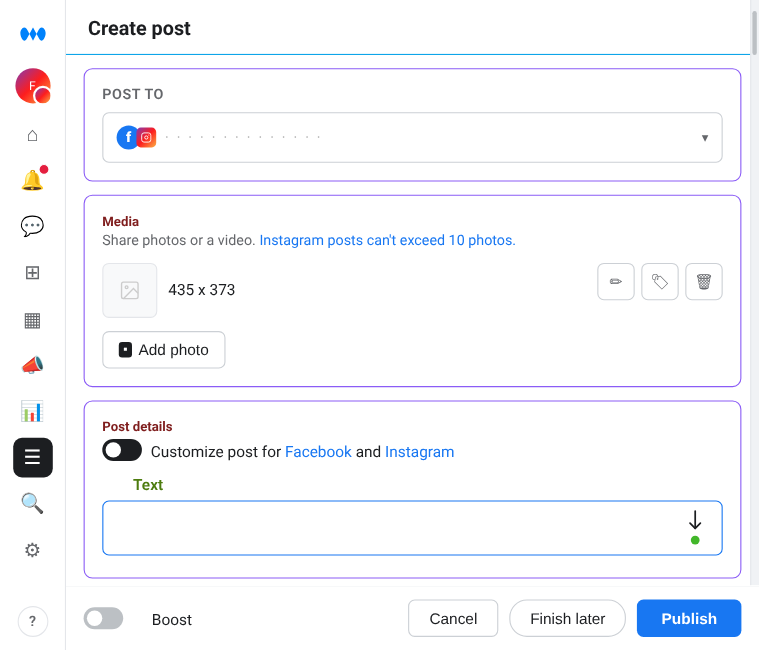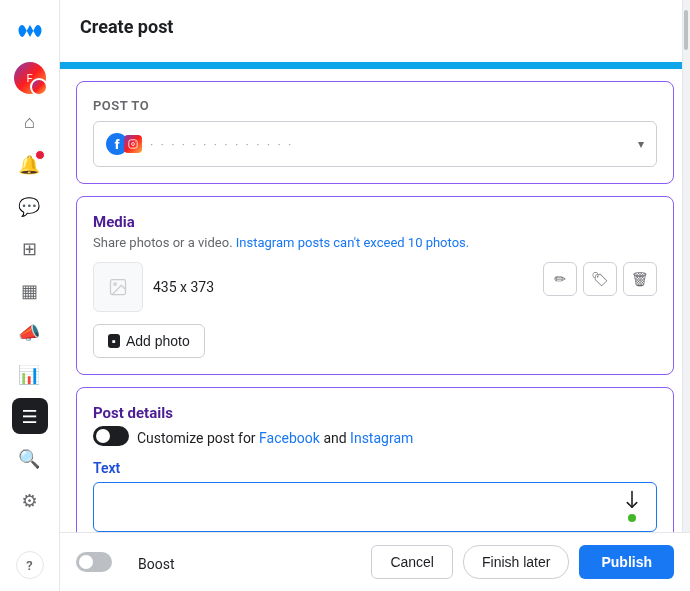--- a/index.html
+++ b/index.html
@@ -98,22 +98,22 @@
     
     .panel {
       background: #fff;
       border-radius: 0;
       flex: 1;
       overflow-y: auto;
       position: relative;
     }
 
     .panel-header {
-      padding: 16px 20px 25px;
-      border-bottom: 7px solid #0ea5e9;
+      padding: 16px 20px 12px;
+      border-bottom: 1px solid #0ea5e9;
     }
     .panel-title {
       font-size: 18px;
       font-weight: 700;
       color: #1c1e21;
     }
 
     
     .panel::-webkit-scrollbar { width: 6px; }
     .panel::-webkit-scrollbar-track { background: #f0f2f5; }
@@ -192,23 +192,23 @@
       color: #65676b;
       letter-spacing: 1px;
     }
     .chevron-down {
       color: #65676b;
       font-size: 12px;
     }
 
     
     .section-title {
-      font-size: 15px;
+      font-size: 12px;
       font-weight: 700;
-      color: #4c1d95;
+      color: #7f1d1d;
       margin-bottom: 4px;
     }
     .section-subtitle {
       font-size: 13px;
       color: #65676b;
       margin-bottom: 12px;
     }
     .section-subtitle a {
       color: #1877f2;
       text-decoration: none;
@@ -304,22 +304,23 @@
       color: #1c1e21;
     }
     .customize-label a {
       color: #1877f2;
       text-decoration: none;
     }
 
     .text-label {
       font-size: 14px;
       font-weight: 600;
-      color: #1d4ed8;
+      color: #4d7c0f;
       margin-bottom: 6px;
+      margin-left: 28px;
     }
     .text-input-wrapper {
       position: relative;
     }
     .text-input {
       width: 100%;
       min-height: 50px;
       border: 1.5px solid #1877f2;
       border-radius: 6px;
       padding: 8px 12px;

